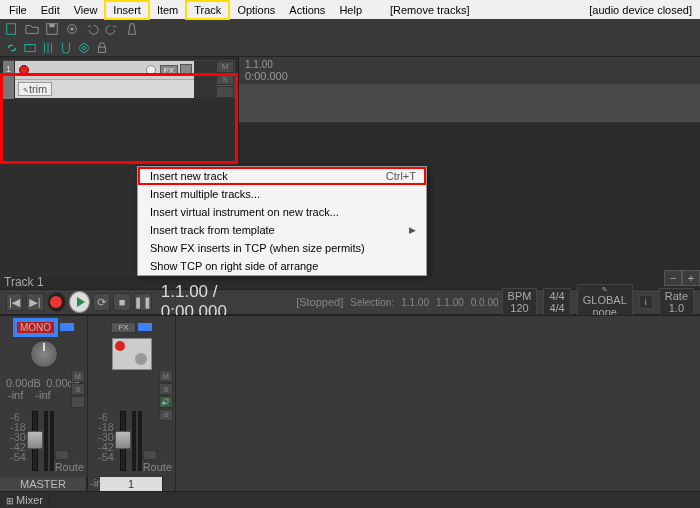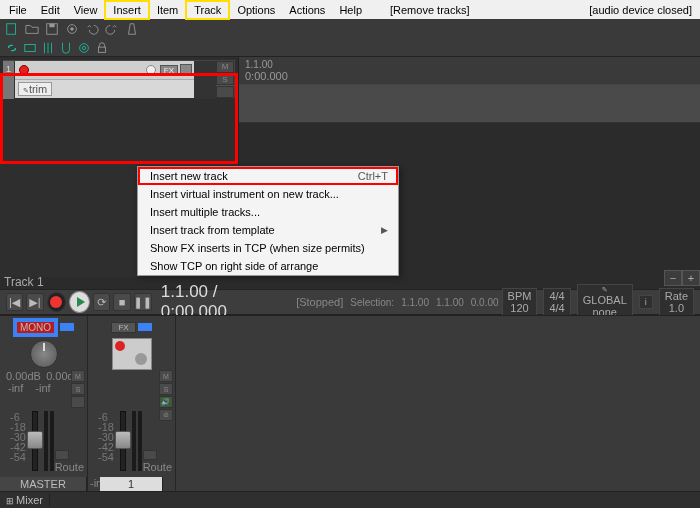--- a/index.html
+++ b/index.html
@@ -27,21 +27,21 @@
 .route-btn{width:12px;height:12px;background:#888;margin-right:2px;border:1px solid #555}
 .track-lower{position:absolute;left:11px;top:18px;right:40px;height:19px;background:#d8d8d8;display:flex;align-items:center;border-top:1px solid #aaa}
 .trim-btn{background:#eee;border:1px solid #999;font-size:8px;padding:0 4px;margin-left:3px;color:#555}
 .track-vu{position:absolute;right:18px;top:0;width:22px;height:38px;background:#333}
 .track-msb{position:absolute;right:0;top:0;width:18px;height:38px;display:flex;flex-direction:column}
 .msb{flex:1;background:#4a4a4a;border:1px solid #333;color:#888;font-size:8px;display:flex;align-items:center;justify-content:center;margin-bottom:1px}
 .ruler{height:28px;background:#3a3a3a;border-bottom:1px solid #444;color:#999;font-size:9px;padding:2px 6px;margin-left:0}
 .ruler .big{font-size:10px}
 .arrange-area{height:192px;background:#2b2b2b;position:relative}
 .track-lane{position:absolute;left:0;top:0;right:0;height:38px;background:#4a4a4a;border-bottom:1px solid #333}
-.ctx{position:absolute;left:137px;top:166px;width:262px;background:#f4f4f4;color:#000;border:1px solid #999;box-shadow:2px 2px 6px rgba(0,0,0,.4);z-index:10}
+.ctx{position:absolute;left:137px;top:166px;width:290px;background:#f4f4f4;color:#000;border:1px solid #999;box-shadow:2px 2px 6px rgba(0,0,0,.4);z-index:10}
 .ctx .row{display:flex;padding:3px 10px 3px 12px;align-items:center}
 .ctx .row .lbl{flex:1}
 .ctx .row .sc{color:#555}
 .ctx .row .arrow{color:#555;font-size:9px}
 .ctx .hl{border:2px solid #ff0000;padding:1px 8px 1px 10px}
 .track-label{position:absolute;left:4px;top:275px;color:#aaa;font-size:12px}
 .transport{position:absolute;left:0;top:289px;right:0;height:26px;background:#3d3d3d;display:flex;align-items:center;padding:0 6px;gap:3px;border-top:1px solid #222;border-bottom:1px solid #222}
 .tbut{width:18px;height:18px;background:#4a4a4a;border:1px solid #333;border-radius:2px;display:flex;align-items:center;justify-content:center;color:#bbb}
 .tbut.rec{background:#222;border-radius:50%;width:20px;height:20px}
 .tbut.rec .inner{width:12px;height:12px;background:#e33;border-radius:50%}
@@ -52,21 +52,21 @@
 .transport .sel{margin-left:4px;color:#888;font-size:10px}
 .transport-right{margin-left:auto;display:flex;gap:6px;align-items:center}
 .box{background:#2f2f2f;border:1px solid #444;padding:1px 5px;color:#aaa;font-size:9px;text-align:center}
 .mixer{position:absolute;left:0;top:315px;right:0;bottom:17px;background:#3a3a3a;display:flex;border-top:1px solid #222}
 .mixer-strip{width:88px;border-right:1px solid #262626;display:flex;flex-direction:column;align-items:center;padding-top:2px;position:relative}
 .strip-top{width:100%;height:18px;display:flex;align-items:center;justify-content:center;gap:2px}
 .mono-btn{background:#b91c1c;border:4px solid #3b82f6;color:#bbb;font-size:10px;padding:0 3px}
 .fx-mix{background:#555;border:1px solid #333;color:#bbb;font-size:8px;padding:0 6px}
 .pan-knob{width:28px;height:28px;border-radius:50%;background:radial-gradient(#888,#555);border:1px solid #333;margin-top:4px;position:relative}
 .pan-knob::after{content:"";position:absolute;left:50%;top:2px;width:2px;height:8px;background:#ddd;transform:translateX(-50%)}
-.db-labels{display:flex;width:100%;justify-content:space-between;padding:0 6px;font-size:8px;color:#888;margin-top:2px}
+.db-labels{display:flex;width:100%;justify-content:space-between;padding:0 6px;font-size:8px;color:#888;margin-top:9px}
 .msb-col{display:flex;flex-direction:column;gap:1px;position:absolute;right:2px;top:54px}
 .msb-col .msb2{width:14px;height:12px;background:#4a4a4a;border:1px solid #333;font-size:7px;color:#888;display:flex;align-items:center;justify-content:center}
 .msb-col .spk{background:#3a5a3a}
 .fader-area{position:absolute;left:10px;top:95px;width:50px;height:60px}
 .scale{position:absolute;left:0;top:0;width:18px;height:60px;color:#777;font-size:7px}
 .scale div{height:10px}
 .fader-bg{position:absolute;left:22px;top:0;width:6px;height:60px;background:#222;border:1px solid #111}
 .fader-cap{position:absolute;left:17px;top:20px;width:16px;height:18px;background:linear-gradient(#bbb,#888);border:1px solid #555;border-radius:2px}
 .vu{position:absolute;left:34px;top:0;width:4px;height:60px;background:#1a1a1a}
 .rt{position:absolute;right:3px;bottom:18px;font-size:7px;color:#888;text-align:center}
@@ -208,24 +208,24 @@
 </div>
 
 <div class="red-box"></div>
 
 <div class="ctx">
   <div class="row hl">
       <span class="lbl">Insert new track</span>
       <span class="sc">Ctrl+T</span>
     </div>
   <div class="row">
+      <span class="lbl">Insert multiple tracks...</span>
+    </div>
+  <div class="row">
       <span class="lbl">Insert virtual instrument on new track...</span>
-    </div>
-  <div class="row">
-      <span class="lbl">Insert multiple tracks...</span>
     </div>
   <div class="row">
       <span class="lbl">Insert track from template</span>
       <span class="arrow">▶</span>
     </div>
   <div class="row">
       <span class="lbl">Show FX inserts in TCP (when size permits)</span>
     </div>
   <div class="row">
       <span class="lbl">Show TCP on right side of arrange</span>

